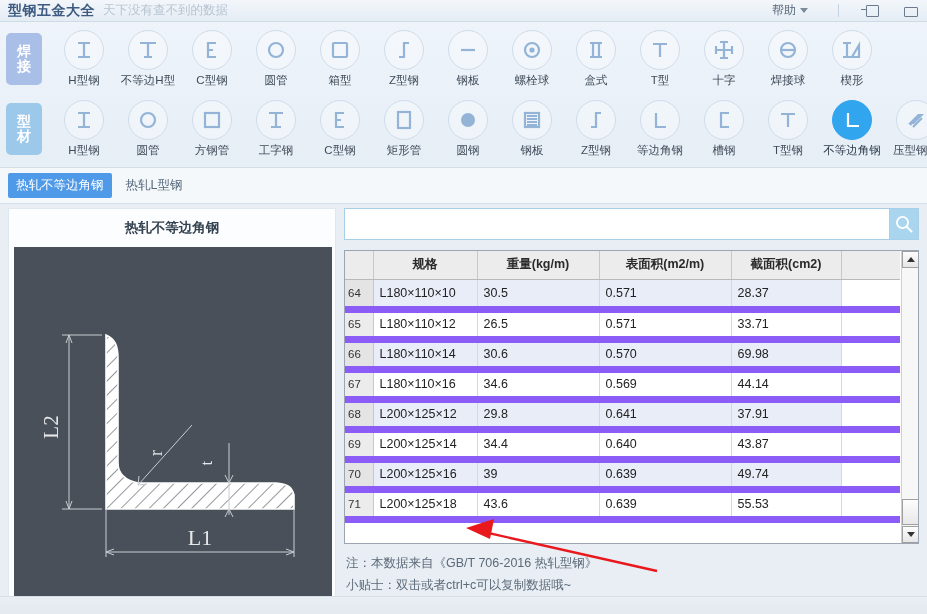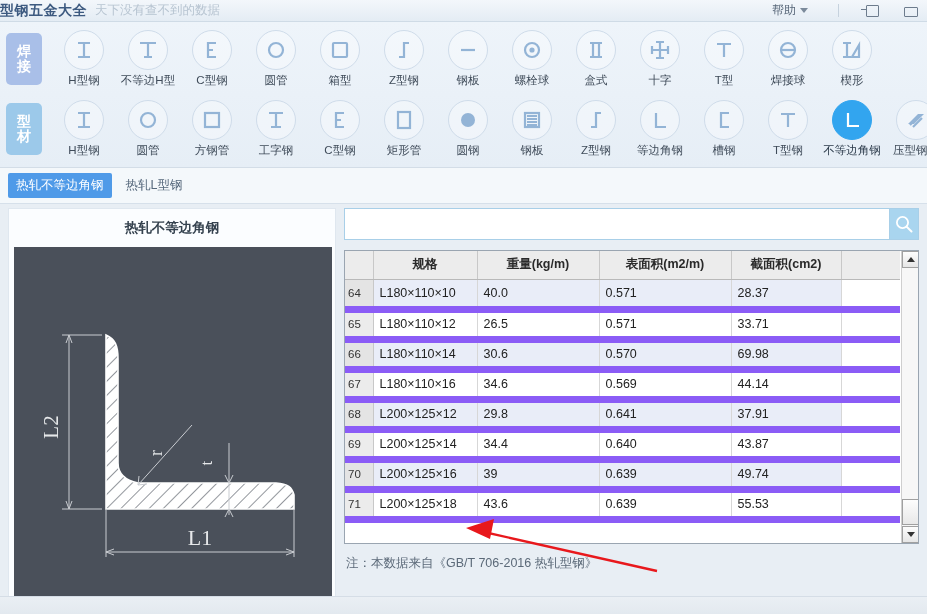--- a/index.html
+++ b/index.html
@@ -13,21 +13,21 @@
 
   
   .titlebar {
     position: absolute; left:0; top:0; width: 927px; height: 22px;
     background: linear-gradient(to bottom, #f3f7fb 0%, #e4ecf4 100%);
     border-bottom: 1px solid #cfdbe6;
     display: flex; align-items: center;
   }
   .app-title {
     font-size: 14px; font-weight: bold; color: #3d5a80;
-    letter-spacing: .5px;
+    margin-left: 8px; letter-spacing: .5px;
   }
   .app-sub {
     font-size: 12.5px; color: #b7c4d1; margin-left: 8px;
   }
   .tb-right { margin-left: auto; display: flex; align-items: center; gap: 16px; }
   .help-btn { font-size: 12px; color:#59687a; display:flex; align-items:center; gap:4px; padding: 0 8px; }
   .caret-dn {
     width:0;height:0;border-left:4px solid transparent;border-right:4px solid transparent;
     border-top:5px solid #7b8a9b;
   }
@@ -291,33 +291,33 @@
             <svg width="24" height="22" viewBox="0 0 24 22">
                 <path class="gl" d="M6 4h12M9 4v14M15 4v14M6 18h12"></path>
               </svg>
           </div>
           <div class="lbl">盒式</div>
         </div>
 
         <div class="tool">
           <div class="circ">
             <svg width="24" height="22" viewBox="0 0 24 22">
+                <path class="gl" d="M5 5h14M12 5v13"></path>
+              </svg>
+          </div>
+          <div class="lbl">T型</div>
+        </div>
+
+        <div class="tool">
+          <div class="circ">
+            <svg width="24" height="22" viewBox="0 0 24 22">
                 <path class="gl" d="M12 3v16M4 11h16M8 3h8M8 19h8M4 7v8M20 7v8"></path>
               </svg>
           </div>
           <div class="lbl">十字</div>
-        </div>
-
-        <div class="tool">
-          <div class="circ">
-            <svg width="24" height="22" viewBox="0 0 24 22">
-                <path class="gl" d="M5 5h14M12 5v13"></path>
-              </svg>
-          </div>
-          <div class="lbl">T型</div>
         </div>
 
         <div class="tool">
           <div class="circ">
             <svg width="24" height="22" viewBox="0 0 24 22">
                 <circle class="gl" cx="12" cy="11" r="7"></circle>
                 <path class="gl" d="M5 11h14"></path>
               </svg>
           </div>
           <div class="lbl">焊接球</div>
@@ -543,21 +543,21 @@
                 <th style="width:122px">重量(kg/m)</th>
                 <th style="width:132px">表面积(m2/m)</th>
                 <th style="width:110px">截面积(cm2)</th>
                 <th class="hblank"></th>
               </tr>
             </thead>
             <tbody class="scroll-inner">
               <tr class="alt">
                 <td class="idx">64</td>
                 <td class="c-spec">L180×110×10</td>
-                <td class="c-w">40.0</td>
+                <td class="c-w">30.5</td>
                 <td class="c-s">0.571</td>
                 <td class="c-a">28.37</td>
                 <td class="c-blank"></td>
               </tr>
               <tr>
                 <td class="idx">65</td>
                 <td class="c-spec">L180×110×12</td>
                 <td class="c-w">26.5</td>
                 <td class="c-s">0.571</td>
                 <td class="c-a">33.71</td>
@@ -621,20 +621,21 @@
           </div>
           <div class="sb-thumb"></div>
           <div class="sb-btn dn">
             <span class="tri dn"></span>
           </div>
         </div>
       </div>
 
       <div class="notes">
         <div class="note-line">注：本数据来自《GB/T 706-2016  热轧型钢》</div>
+        <div class="note-line">小贴士：双击或者ctrl+c可以复制数据哦~</div>
       </div>
     </div>
   </div>
 
   <svg class="annot">
     <g>
       <line x1="657" y1="571" x2="475" y2="530" stroke="#e8181c" stroke-width="2.4"></line>
       <polygon points="466,528 494,519 490,539" fill="#e8181c"></polygon>
     </g>
   </svg>

